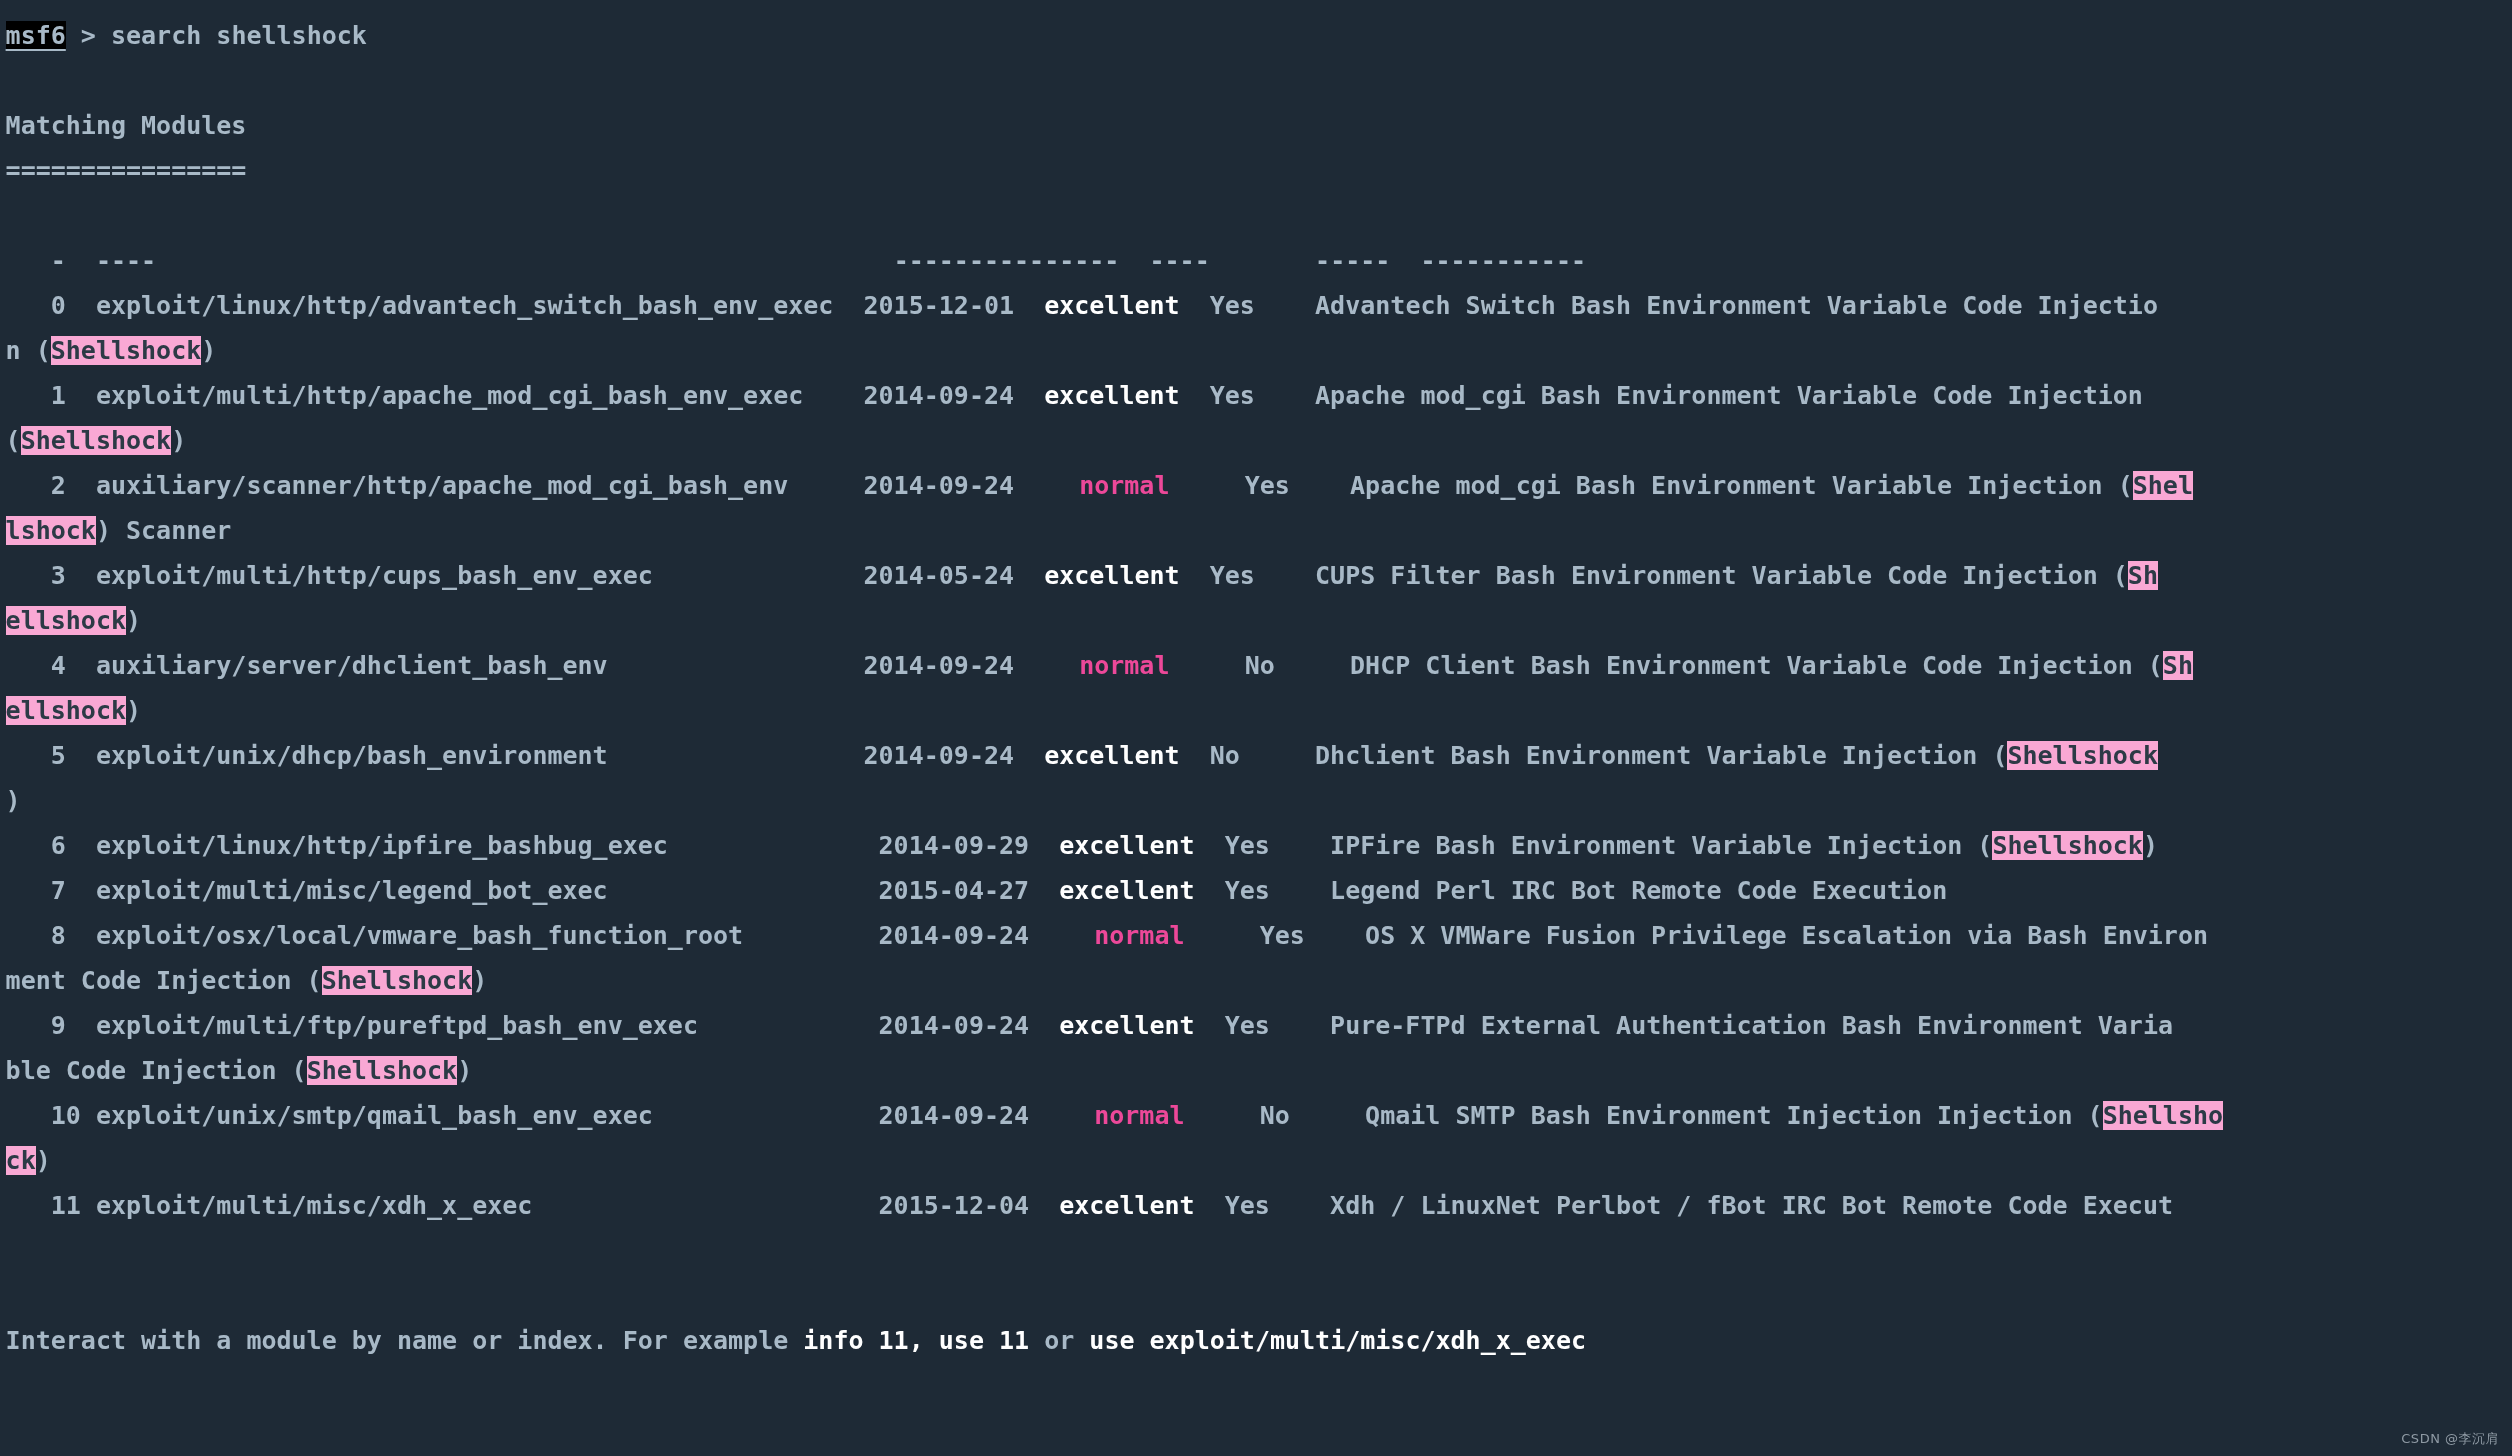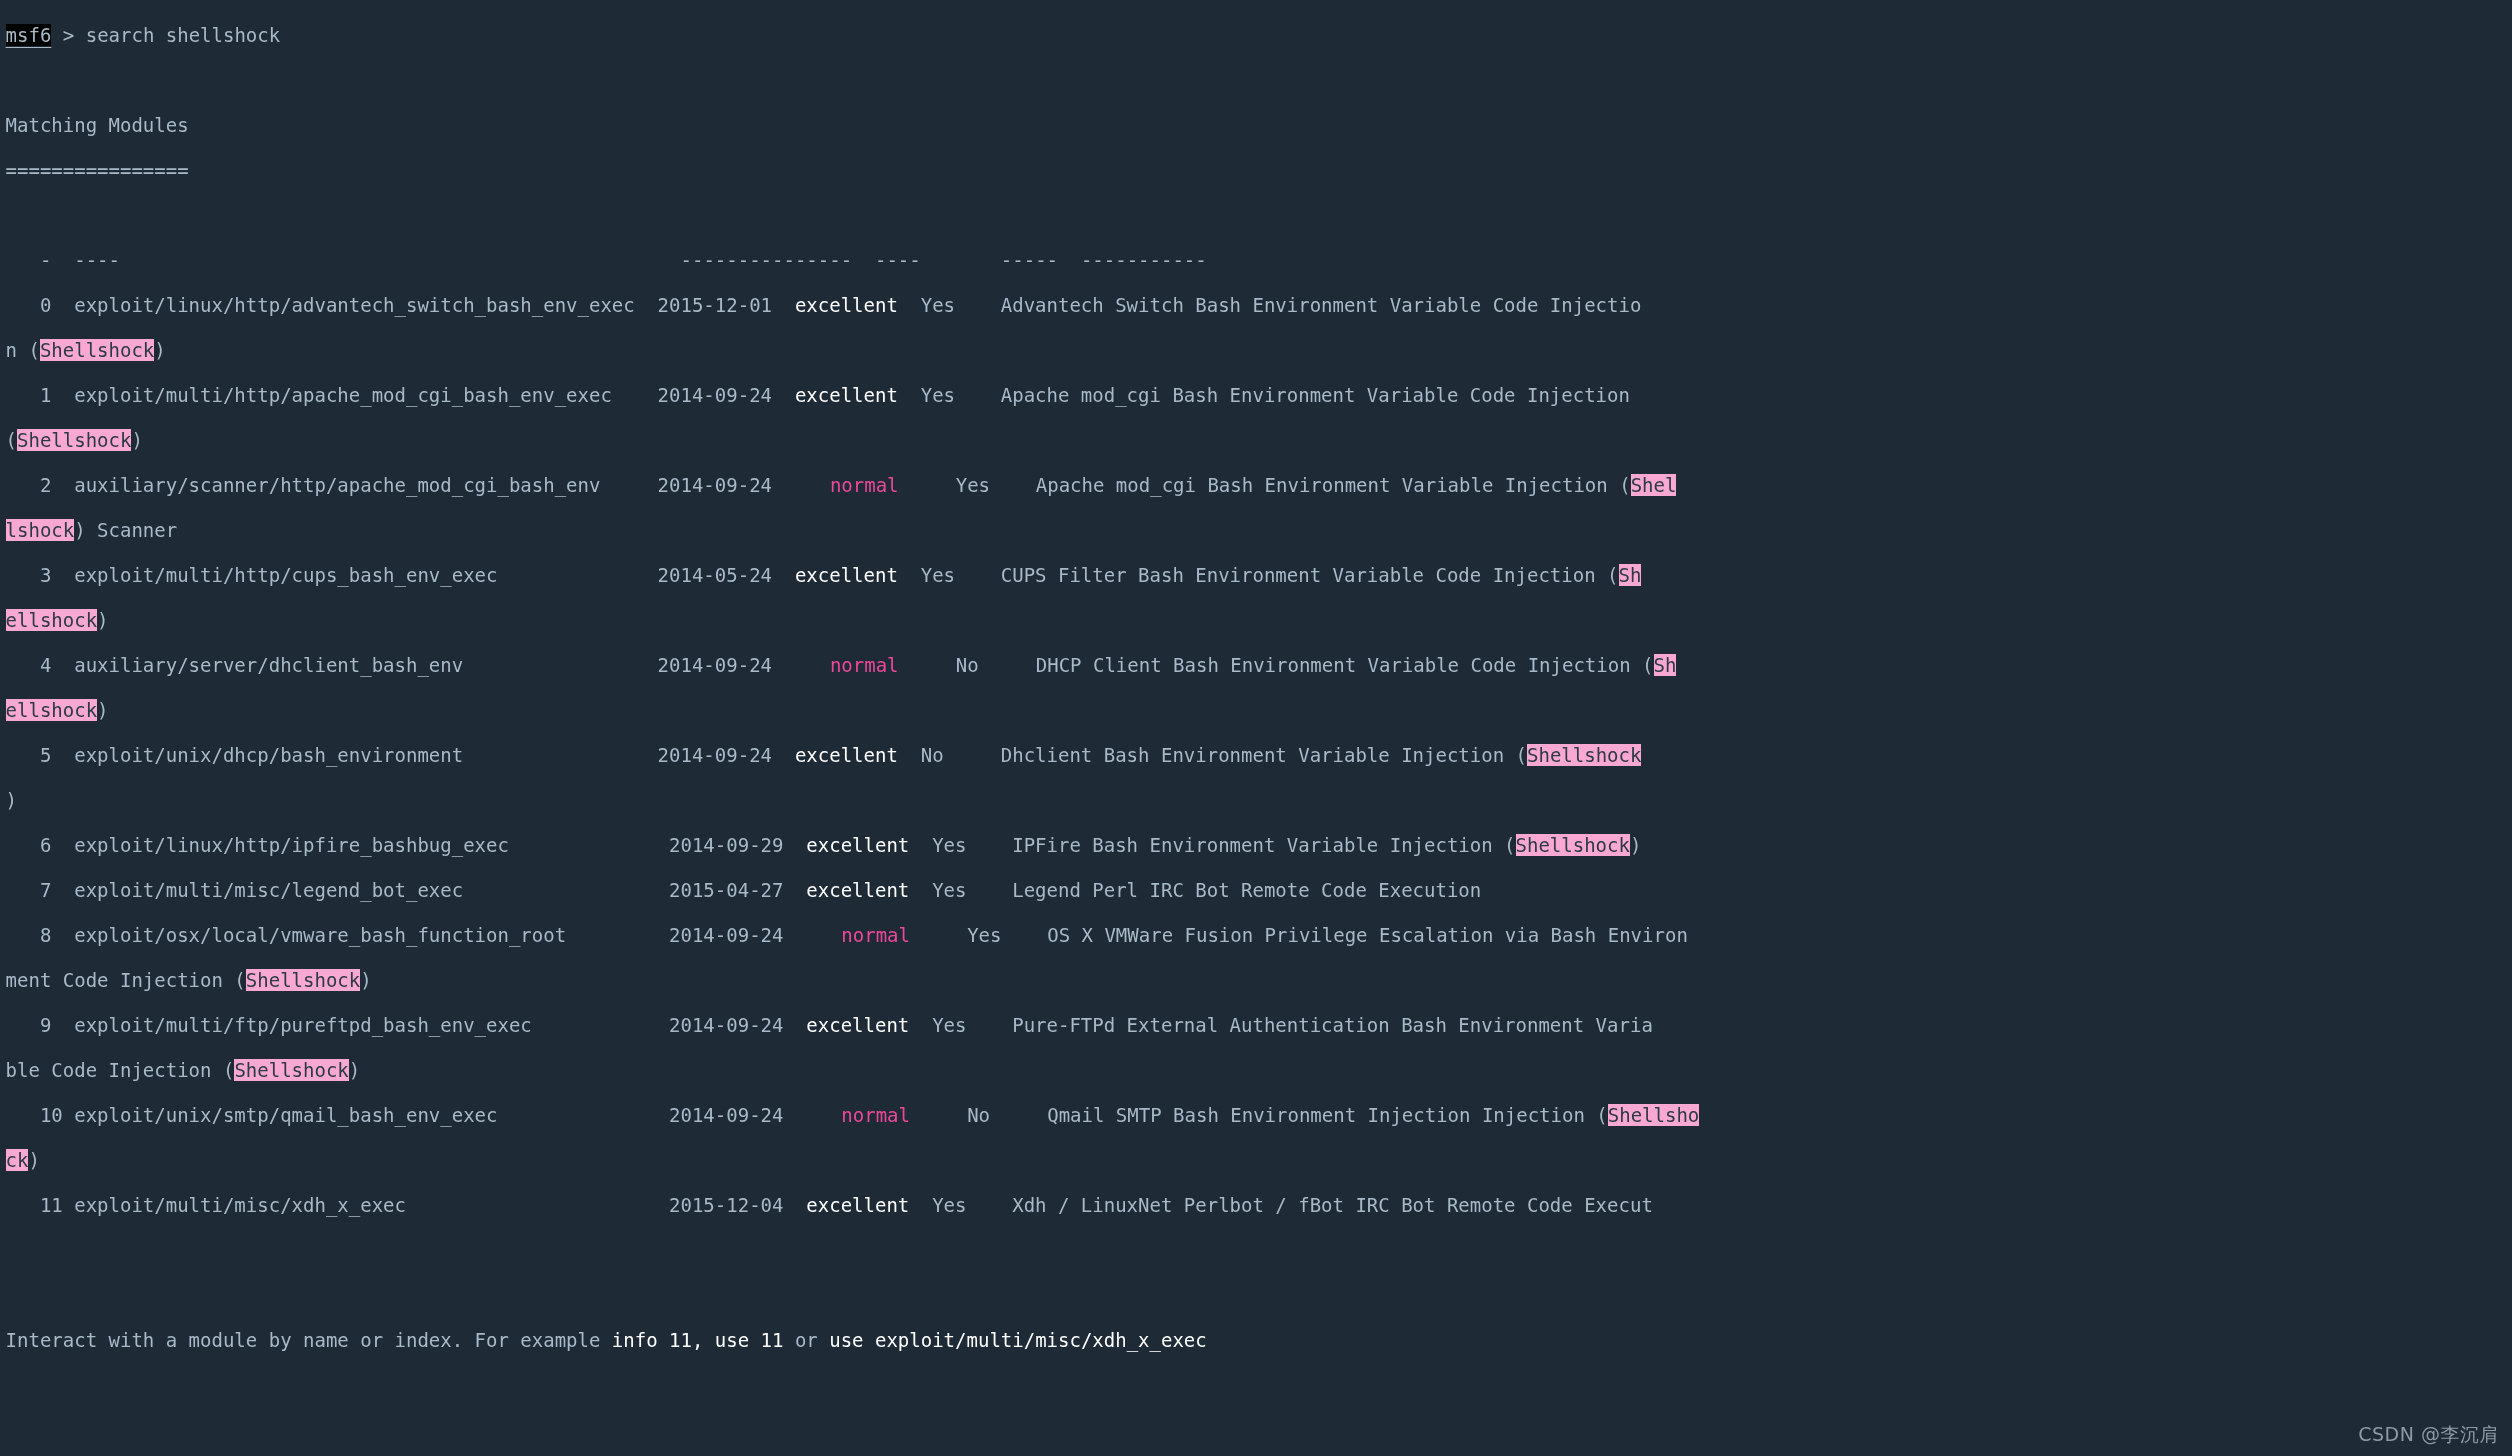--- a/index.html
+++ b/index.html
@@ -15,46 +15,47 @@
     font-family: "DejaVu Sans Mono", "Liberation Mono", monospace;
   }
   #terminal {
     position: relative;
     width: 2512px;
     height: 1457px;
     background: #1e2a36;
     padding: 13px 0 0 5.6px;
   }
   .line {
-    font-size: 19px;
+    font-size: 25px;
     line-height: 45px;
     letter-spacing: 0px;
     color: #a8b9c7;
     white-space: pre;
     font-family: "DejaVu Sans Mono", "Liberation Mono", monospace;
+    font-weight: bold;
   }
   .blank { height: 45px; }
   .prompt-host {
     background: #000000;
     color: #a8b9c7;
     text-decoration: underline;
     text-underline-offset: 4.7px;
   }
   .hl {
     background: #f9a8d4;
     color: #2c3a46;
   }
   .green { color: #ffffff; }
   .plain { color: #ec4899; margin-left: 35px; }
   #watermark {
     position: absolute;
     right: 13px;
     bottom: 9.3px;
     font-family: "DejaVu Sans", "Liberation Sans", sans-serif;
-    font-size: 19px;
+    font-size: 13px;
     color: #8f9aa4;
     letter-spacing: 0.5px;
     white-space: pre;
   }
 </style>
 </head>
 <body>
 
 <div id="terminal">
 

